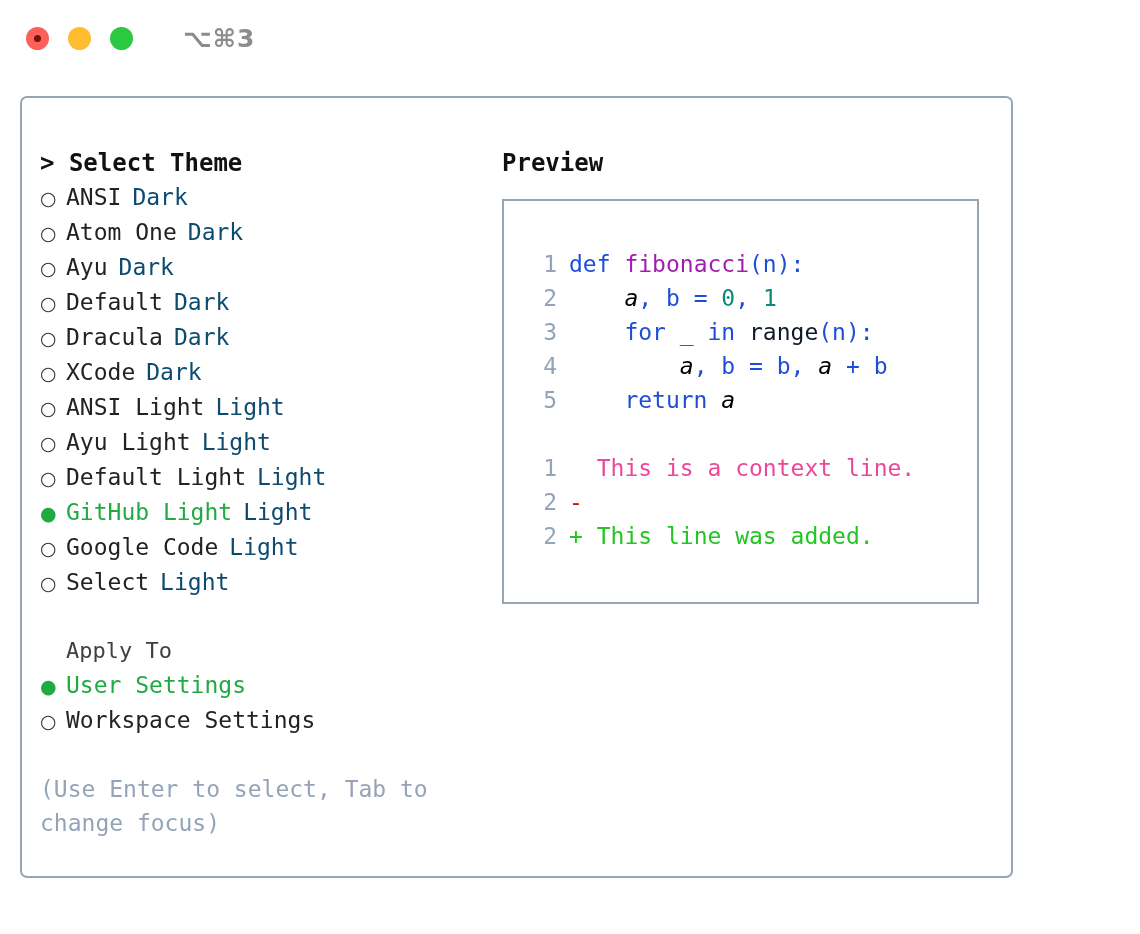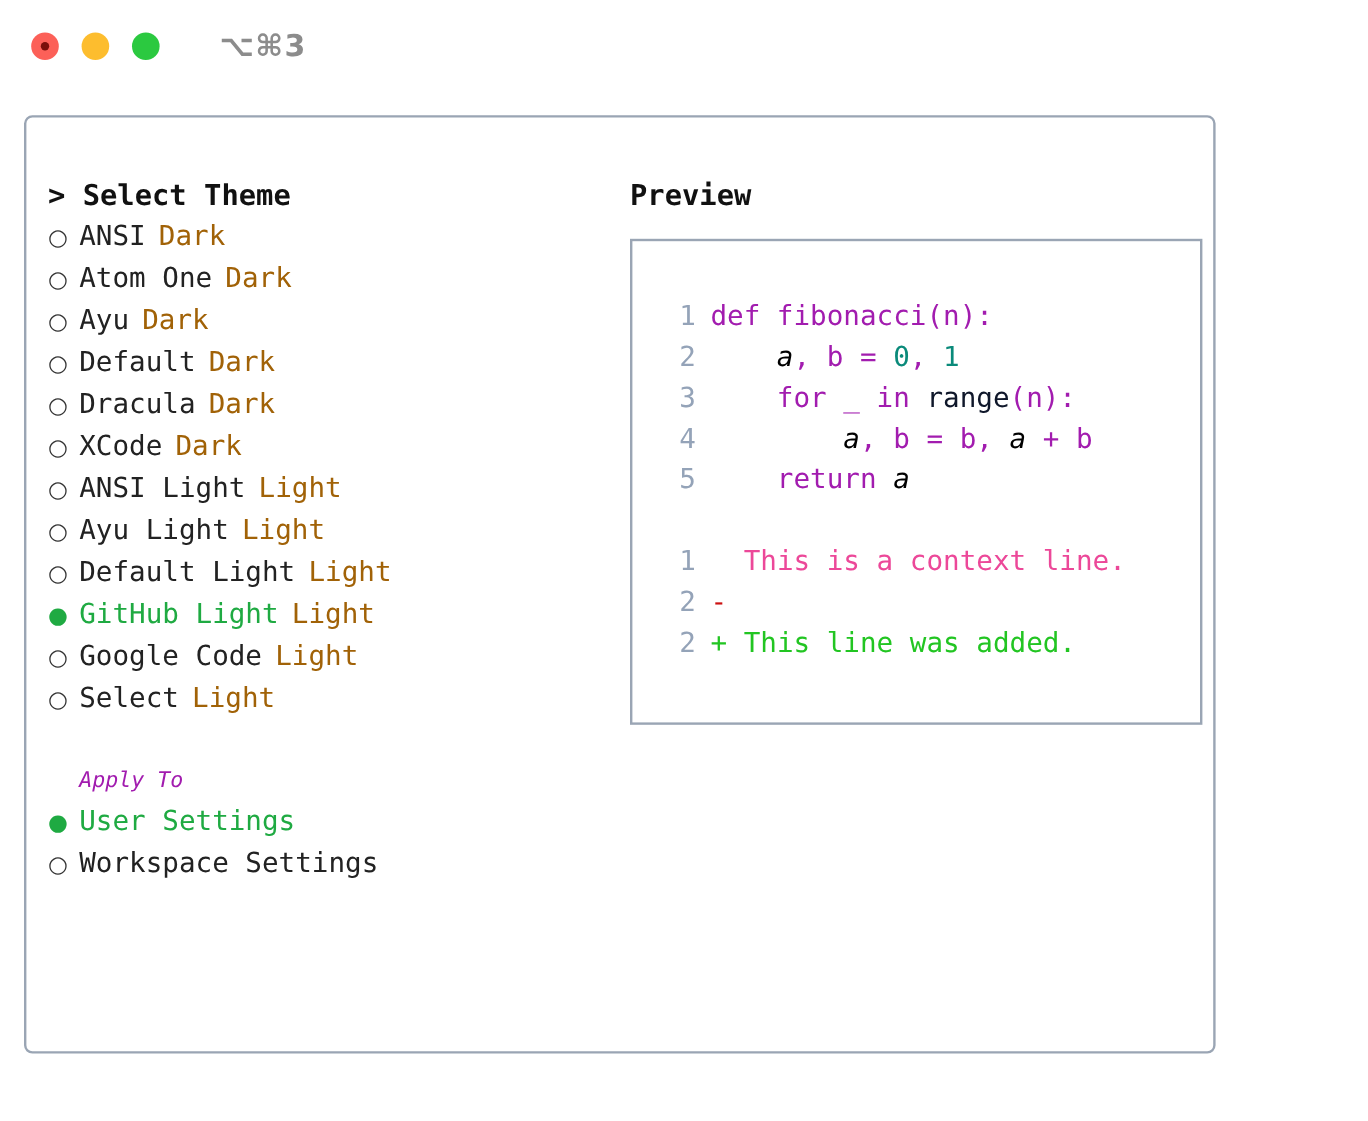--- a/index.html
+++ b/index.html
@@ -74,21 +74,21 @@
     border-radius: 7px;
     box-sizing: border-box;
     background: #ffffff;
   }
   .columns {
     display: flex;
     padding: 48px 0 0 18px;
     box-sizing: border-box;
   }
   .col-left  { width: 462px; flex: none; }
-  .col-right { flex: 1; margin-left: 23px; }
+  .col-right { flex: 1; }
 
   
   .section-title {
     font-size: 24px;
     font-weight: bold;
     color: #111111;
     white-space: pre;
     line-height: 34px;
     margin: 0;
   }
@@ -104,31 +104,30 @@
     width: 26px;
     flex: none;
     color: #333333;
     font-size: 19px;
     font-family: "DejaVu Sans", sans-serif;
   }
   .bullet.on { color: #1faa42; }
   .label { color: #222222; }
   .row.selected .label { color: #1faa42; }
   .tag {
-    color: #a16207;
+    color: #0c4a6e;
     margin-left: 11px;
   }
   .applyto-head {
-    font-size: 18px;
-    color: #a21caf;
+    font-size: 22px;
+    color: #404040;
     line-height: 34px;
     padding-left: 26px;
     margin-top: 34px;
     white-space: pre;
-    font-style: italic;
   }
   .hint {
     color: #94a3b8;
     font-size: 23px;
     line-height: 34px;
     margin-top: 34px;
     width: 400px;
   }
 
   
@@ -152,21 +151,21 @@
     line-height: 34px;
     white-space: pre;
   }
   .lineno {
     width: 34px;
     flex: none;
     color: #94a3b8;
     text-align: right;
     margin-right: 12px;
   }
-  .code-txt { color: #a21caf; }
+  .code-txt { color: #1d4ed8; }
   .spacer { height: 34px; }
   .tok-fn  { color: #a21caf; }
   .tok-num { color: #0a8a7a; }
   .tok-bi  { color: #0f172a; }
   .tok-var { font-style: italic; }
   .diff-ctx { color: #ec4899; }
   .diff-del { color: #cc1111; }
   .diff-add { color: #22c522; }
 </style>
 </head>
@@ -200,20 +199,21 @@
             <div class="row"><span class="bullet">○</span><span class="label">Default Light</span><span class="tag">Light</span></div>
             <div class="row selected"><span class="bullet on">●</span><span class="label">GitHub Light</span><span class="tag">Light</span></div>
             <div class="row"><span class="bullet">○</span><span class="label">Google Code</span><span class="tag">Light</span></div>
             <div class="row"><span class="bullet">○</span><span class="label">Select</span><span class="tag">Light</span></div>
           </div>
         <div class="applyto-head">Apply To</div>
         <div id="apply-list">
             <div class="row selected"><span class="bullet on">●</span><span class="label">User Settings</span></div>
             <div class="row"><span class="bullet">○</span><span class="label">Workspace Settings</span></div>
           </div>
+        <div class="hint">(Use Enter to select, Tab to change focus)</div>
       </div>
 
       <div class="col-right">
         <div class="preview-title">Preview</div>
         <div class="code-box">
           <div id="code-sample">
               <div class="code-line"><span class="lineno">1</span><span><span class="code-txt">def </span><span class="tok-fn">fibonacci</span><span class="code-txt">(n):</span></span></div>
               <div class="code-line"><span class="lineno">2</span><span><span class="code-txt">    </span><span class="tok-var">a</span><span class="code-txt">, b = </span><span class="tok-num">0</span><span class="code-txt">, </span><span class="tok-num">1</span></span></div>
               <div class="code-line"><span class="lineno">3</span><span><span class="code-txt">    for _ in </span><span class="tok-bi">range</span><span class="code-txt">(n):</span></span></div>
               <div class="code-line"><span class="lineno">4</span><span><span class="code-txt">        </span><span class="tok-var">a</span><span class="code-txt">, b = b, </span><span class="tok-var">a</span><span class="code-txt"> + b</span></span></div>

